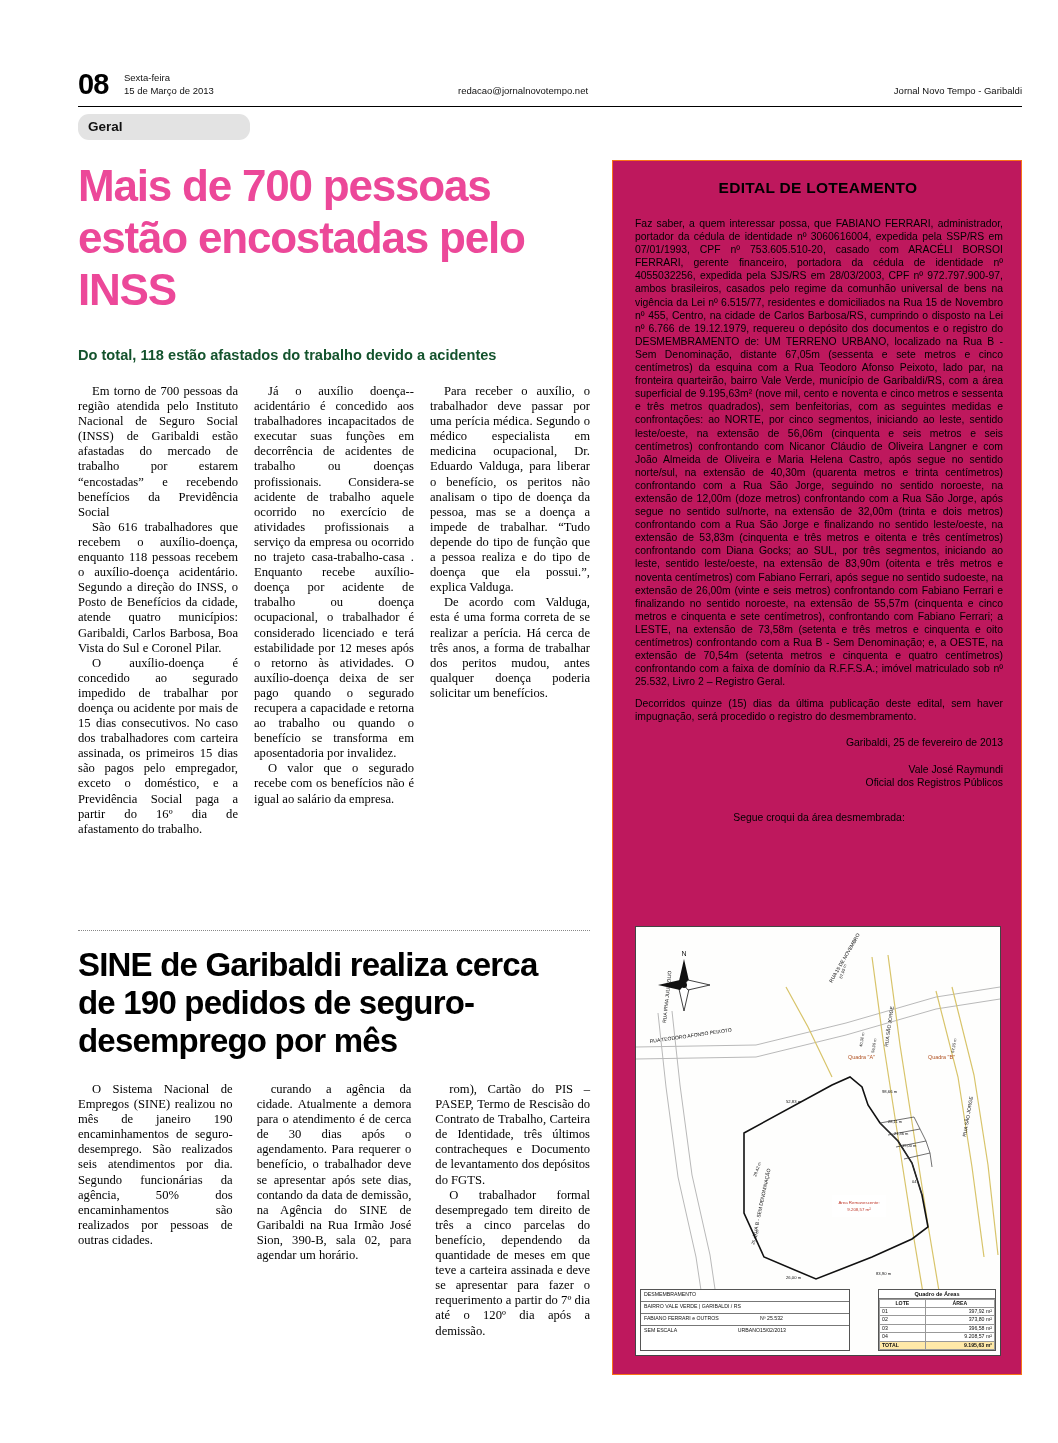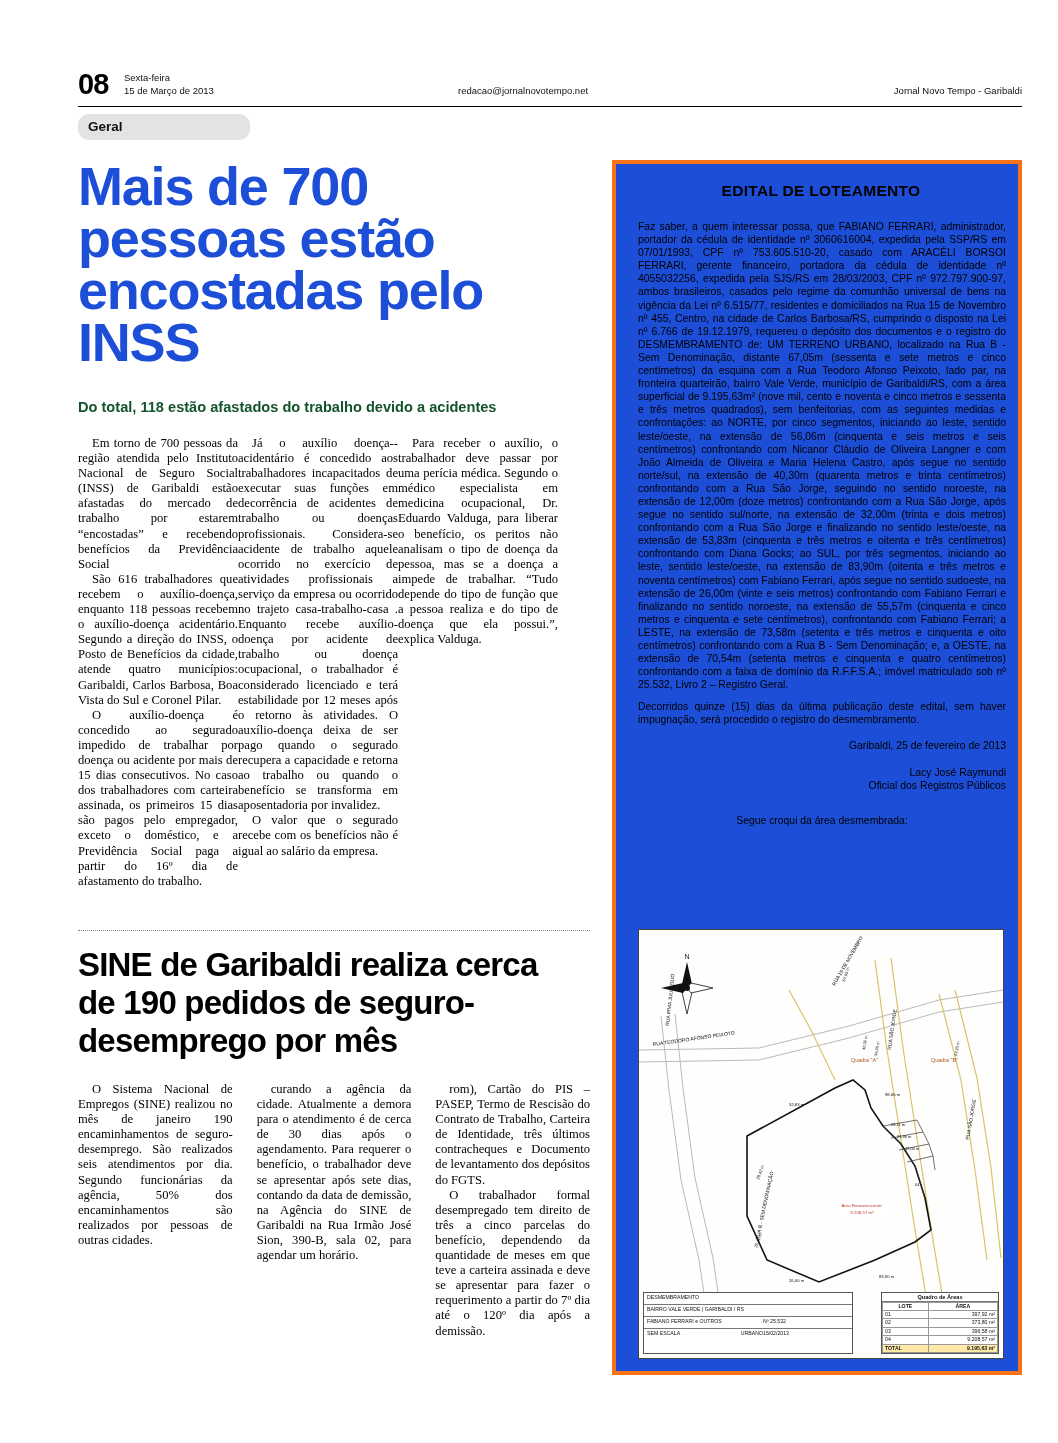--- a/index.html
+++ b/index.html
@@ -99,42 +99,42 @@
   
   .left-col {
     position: absolute;
     left: 78px;
     top: 160px;
     width: 512px;
   }
   .headline-1 {
     font-family: "Liberation Sans", sans-serif;
     font-weight: bold;
-    font-size: 54px;
+    font-size: 44px;
     line-height: 52px;
     letter-spacing: -1.2px;
-    color: #1d4ed8;
+    color: #ec4899;
     margin: 0;
     width: 470px;
   }
   .subhead-1 {
     font-family: "Liberation Sans", sans-serif;
     font-weight: bold;
     font-size: 14.6px;
     line-height: 18px;
     color: #14532d;
     margin-top: 30px;
     width: 512px;
   }
 
   .cols3 {
     margin-top: 20px;
     width: 512px;
     display: flex;
-    gap: 0;
+    gap: 16px;
   }
   .col {
     width: 160px;
   }
   .col p {
     margin: 0;
     font-family: "Liberation Serif", serif;
     font-size: 12.6px;
     line-height: 15.1px;
     text-align: justify;
@@ -176,23 +176,23 @@
     gap: 24px;
   }
 
   
   .edital-box {
     position: absolute;
     left: 612px;
     top: 160px;
     width: 410px;
     height: 1215px;
-    border: 4px solid #f97316;
+    border: 1px solid #f97316;
     box-sizing: border-box;
-    background: #1d4ed8;
+    background: #be185d;
   }
   .edital-title {
     position: absolute;
     left: 0;
     top: 18px;
     width: 410px;
     text-align: center;
     font-family: "Liberation Sans", sans-serif;
     font-weight: bold;
     font-size: 15.5px;
@@ -333,20 +333,21 @@
         <p>Em torno de 700 pessoas da região atendida pelo Instituto Nacional de Seguro Social (INSS) de Garibaldi estão afastadas do mercado de trabalho por estarem “encostadas” e recebendo benefícios da Previdência Social</p>
         <p>São 616 trabalhadores que recebem o auxílio-doença, enquanto 118 pessoas recebem o auxílio-doença acidentário. Segundo a direção do INSS, o Posto de Benefícios da cidade, atende quatro municípios: Garibaldi, Carlos Barbosa, Boa Vista do Sul e Coronel Pilar.</p>
         <p>O auxílio-doença é concedido ao segurado impedido de trabalhar por doença ou acidente por mais de 15 dias consecutivos. No caso dos trabalhadores com carteira assinada, os primeiros 15 dias são pagos pelo empregador, exceto o doméstico, e a Previdência Social paga a partir do 16º dia de afastamento do trabalho.</p>
       </div>
       <div class="col">
         <p>Já o auxílio doença--acidentário é concedido aos trabalhadores incapacitados de executar suas funções em decorrência de acidentes de trabalho ou doenças profissionais. Considera-se acidente de trabalho aquele ocorrido no exercício de atividades profissionais a serviço da empresa ou ocorrido no trajeto casa-trabalho-casa . Enquanto recebe auxílio-doença por acidente de trabalho ou doença ocupacional, o trabalhador é considerado licenciado e terá estabilidade por 12 meses após o retorno às atividades. O auxílio-doença deixa de ser pago quando o segurado recupera a capacidade e retorna ao trabalho ou quando o benefício se transforma em aposentadoria por invalidez.</p>
         <p>O valor que o segurado recebe com os benefícios não é igual ao salário da empresa.</p>
       </div>
       <div class="col">
         <p>Para receber o auxílio, o trabalhador deve passar por uma perícia médica. Segundo o médico especialista em medicina ocupacional, Dr. Eduardo Valduga, para liberar o benefício, os peritos não analisam o tipo de doença da pessoa, mas se a doença a impede de trabalhar. “Tudo depende do tipo de função que a pessoa realiza e do tipo de doença que ela possui.”, explica Valduga.</p>
+        <p>De acordo com Valduga, esta é uma forma correta de se realizar a perícia. Há cerca de três anos, a forma de trabalhar dos peritos mudou, antes qualquer doença poderia solicitar um benefícios.</p>
       </div>
     </div>
   </div>
 
   <div class="dotted-rule"></div>
 
   <div class="story2">
     <h2 class="headline-2">SINE de Garibaldi realiza cerca de 190 pedidos de seguro-desemprego por mês</h2>
     <div class="cols3-b">
       <div class="col">
@@ -362,21 +363,21 @@
     </div>
   </div>
 
   <div class="edital-box">
     <div class="edital-title">EDITAL DE LOTEAMENTO</div>
     <div class="edital-body">
       <p>Faz saber, a quem interessar possa, que FABIANO FERRARI, administrador, portador da cédula de identidade nº 3060616004, expedida pela SSP/RS em 07/01/1993, CPF nº 753.605.510-20, casado com ARACÉLI BORSOI FERRARI, gerente financeiro, portadora da cédula de identidade nº 4055032256, expedida pela SJS/RS em 28/03/2003, CPF nº 972.797.900-97, ambos brasileiros, casados pelo regime da comunhão universal de bens na vigência da Lei nº 6.515/77, residentes e domiciliados na Rua 15 de Novembro nº 455, Centro, na cidade de Carlos Barbosa/RS, cumprindo o disposto na Lei nº 6.766 de 19.12.1979, requereu o depósito dos documentos e o registro do DESMEMBRAMENTO de: UM TERRENO URBANO, localizado na Rua B - Sem Denominação, distante 67,05m (sessenta e sete metros e cinco centímetros) da esquina com a Rua Teodoro Afonso Peixoto, lado par, na fronteira quarteirão, bairro Vale Verde, município de Garibaldi/RS, com a área superficial de 9.195,63m² (nove mil, cento e noventa e cinco metros e sessenta e três metros quadrados), sem benfeitorias, com as seguintes medidas e confrontações: ao NORTE, por cinco segmentos, iniciando ao leste, sentido leste/oeste, na extensão de 56,06m (cinquenta e seis metros e seis centímetros) confrontando com Nicanor Cláudio de Oliveira Langner e com João Almeida de Oliveira e Maria Helena Castro, após segue no sentido norte/sul, na extensão de 40,30m (quarenta metros e trinta centímetros) confrontando com a Rua São Jorge, seguindo no sentido noroeste, na extensão de 12,00m (doze metros) confrontando com a Rua São Jorge, após segue no sentido sul/norte, na extensão de 32,00m (trinta e dois metros) confrontando com a Rua São Jorge e finalizando no sentido leste/oeste, na extensão de 53,83m (cinquenta e três metros e oitenta e três centímetros) confrontando com Diana Gocks; ao SUL, por três segmentos, iniciando ao leste, sentido leste/oeste, na extensão de 83,90m (oitenta e três metros e noventa centímetros) com Fabiano Ferrari, após segue no sentido sudoeste, na extensão de 26,00m (vinte e seis metros) confrontando com Fabiano Ferrari e finalizando no sentido noroeste, na extensão de 55,57m (cinquenta e cinco metros e cinquenta e sete centímetros), confrontando com Fabiano Ferrari; a LESTE, na extensão de 73,58m (setenta e três metros e cinquenta e oito centímetros) confrontando com a Rua B - Sem Denominação; e, a OESTE, na extensão de 70,54m (setenta metros e cinquenta e quatro centímetros) confrontando com a faixa de domínio da R.F.F.S.A.; imóvel matriculado sob nº 25.532, Livro 2 – Registro Geral.</p>
       <p>Decorridos quinze (15) dias da última publicação deste edital, sem haver impugnação, será procedido o registro do desmembramento.</p>
       <div class="edital-date">Garibaldi, 25 de fevereiro de 2013</div>
       <div class="edital-sign">
-        <div>Lacy José Raymundi</div>
+        <div>Vale José Raymundi</div>
         <div>Oficial dos Registros Públicos</div>
       </div>
       <div class="edital-croqui">Segue croqui da área desmembrada:</div>
     </div>
 
     <div class="map-wrap">
       <svg class="map-svg" width="364" height="428" viewBox="0 0 364 428" xmlns="http://www.w3.org/2000/svg">
         <rect x="0" y="0" width="364" height="428" fill="#fefefd"></rect>
 
         <g stroke="#b9b9b9" stroke-width="1" fill="none">

